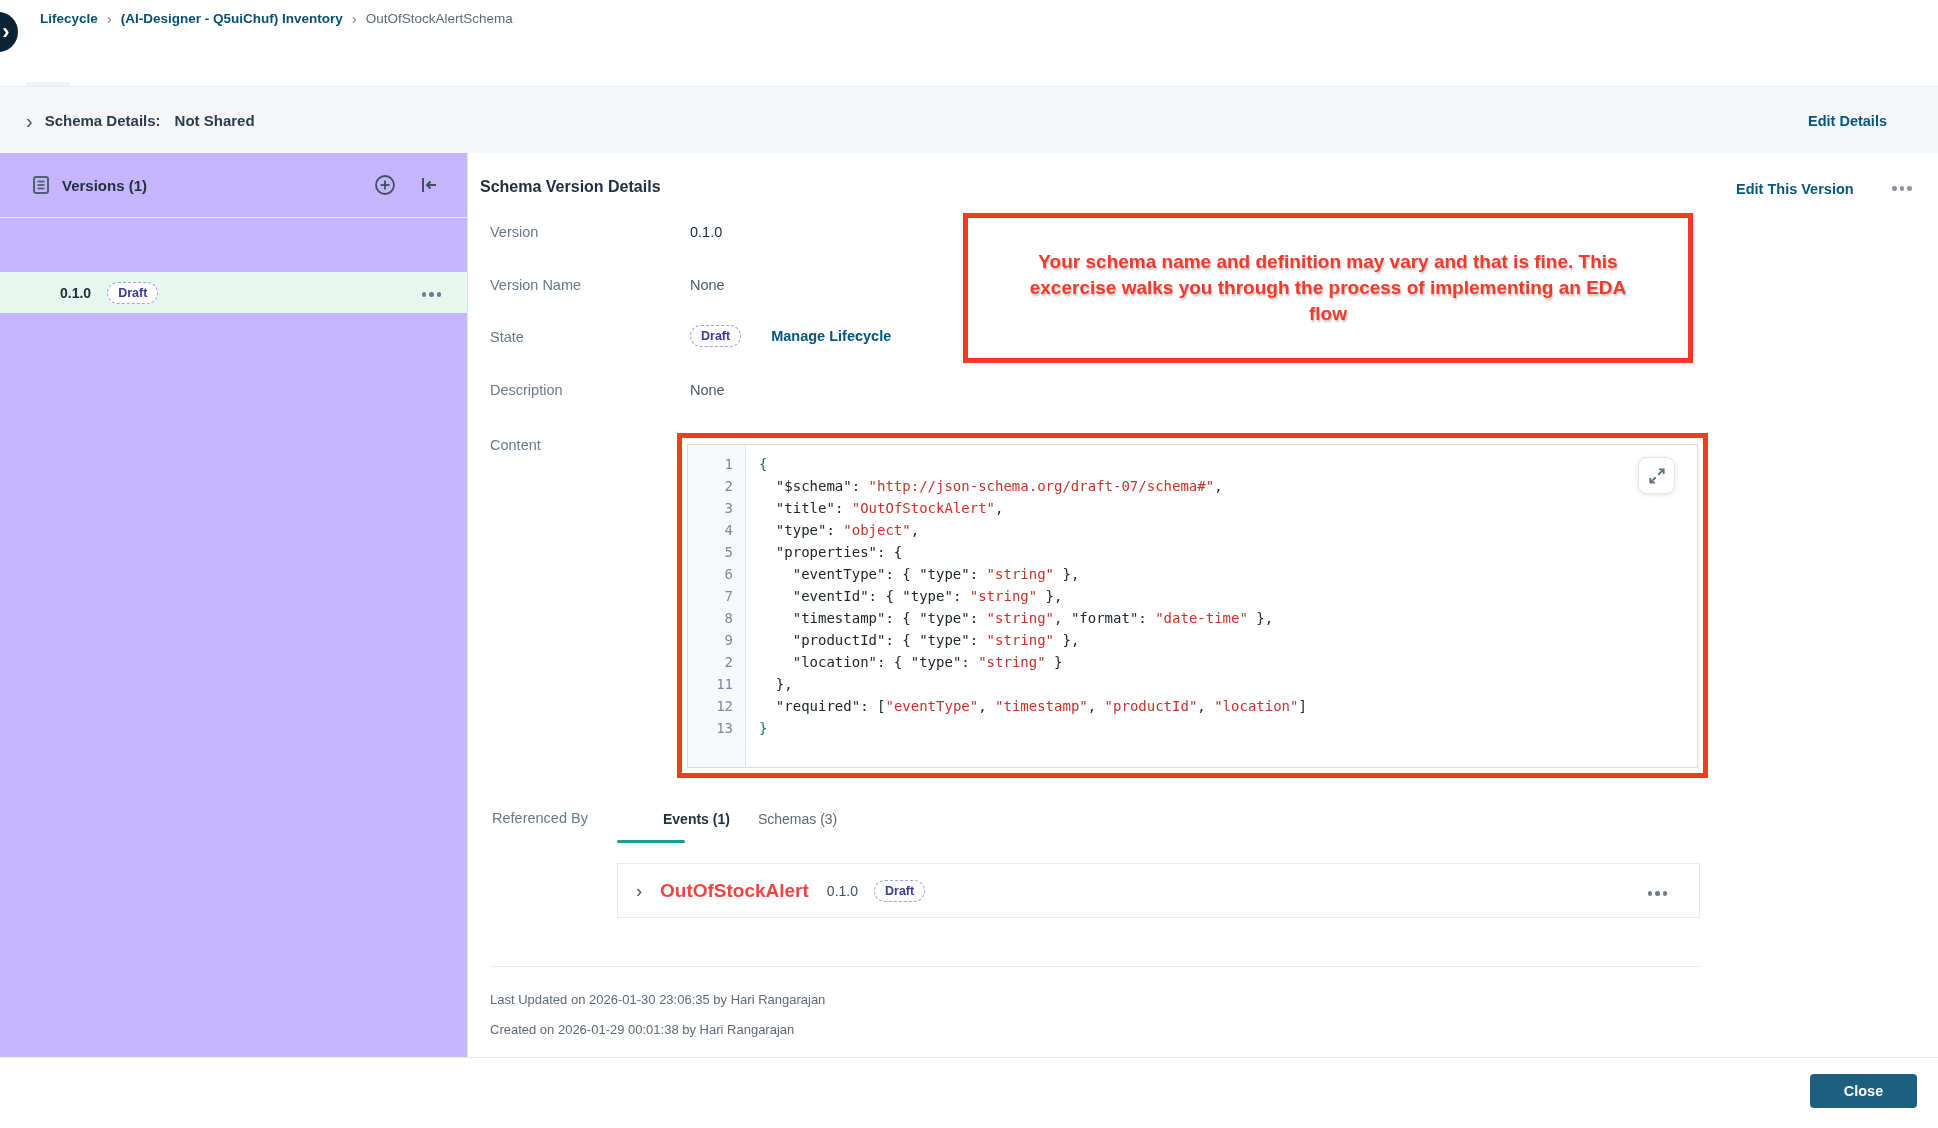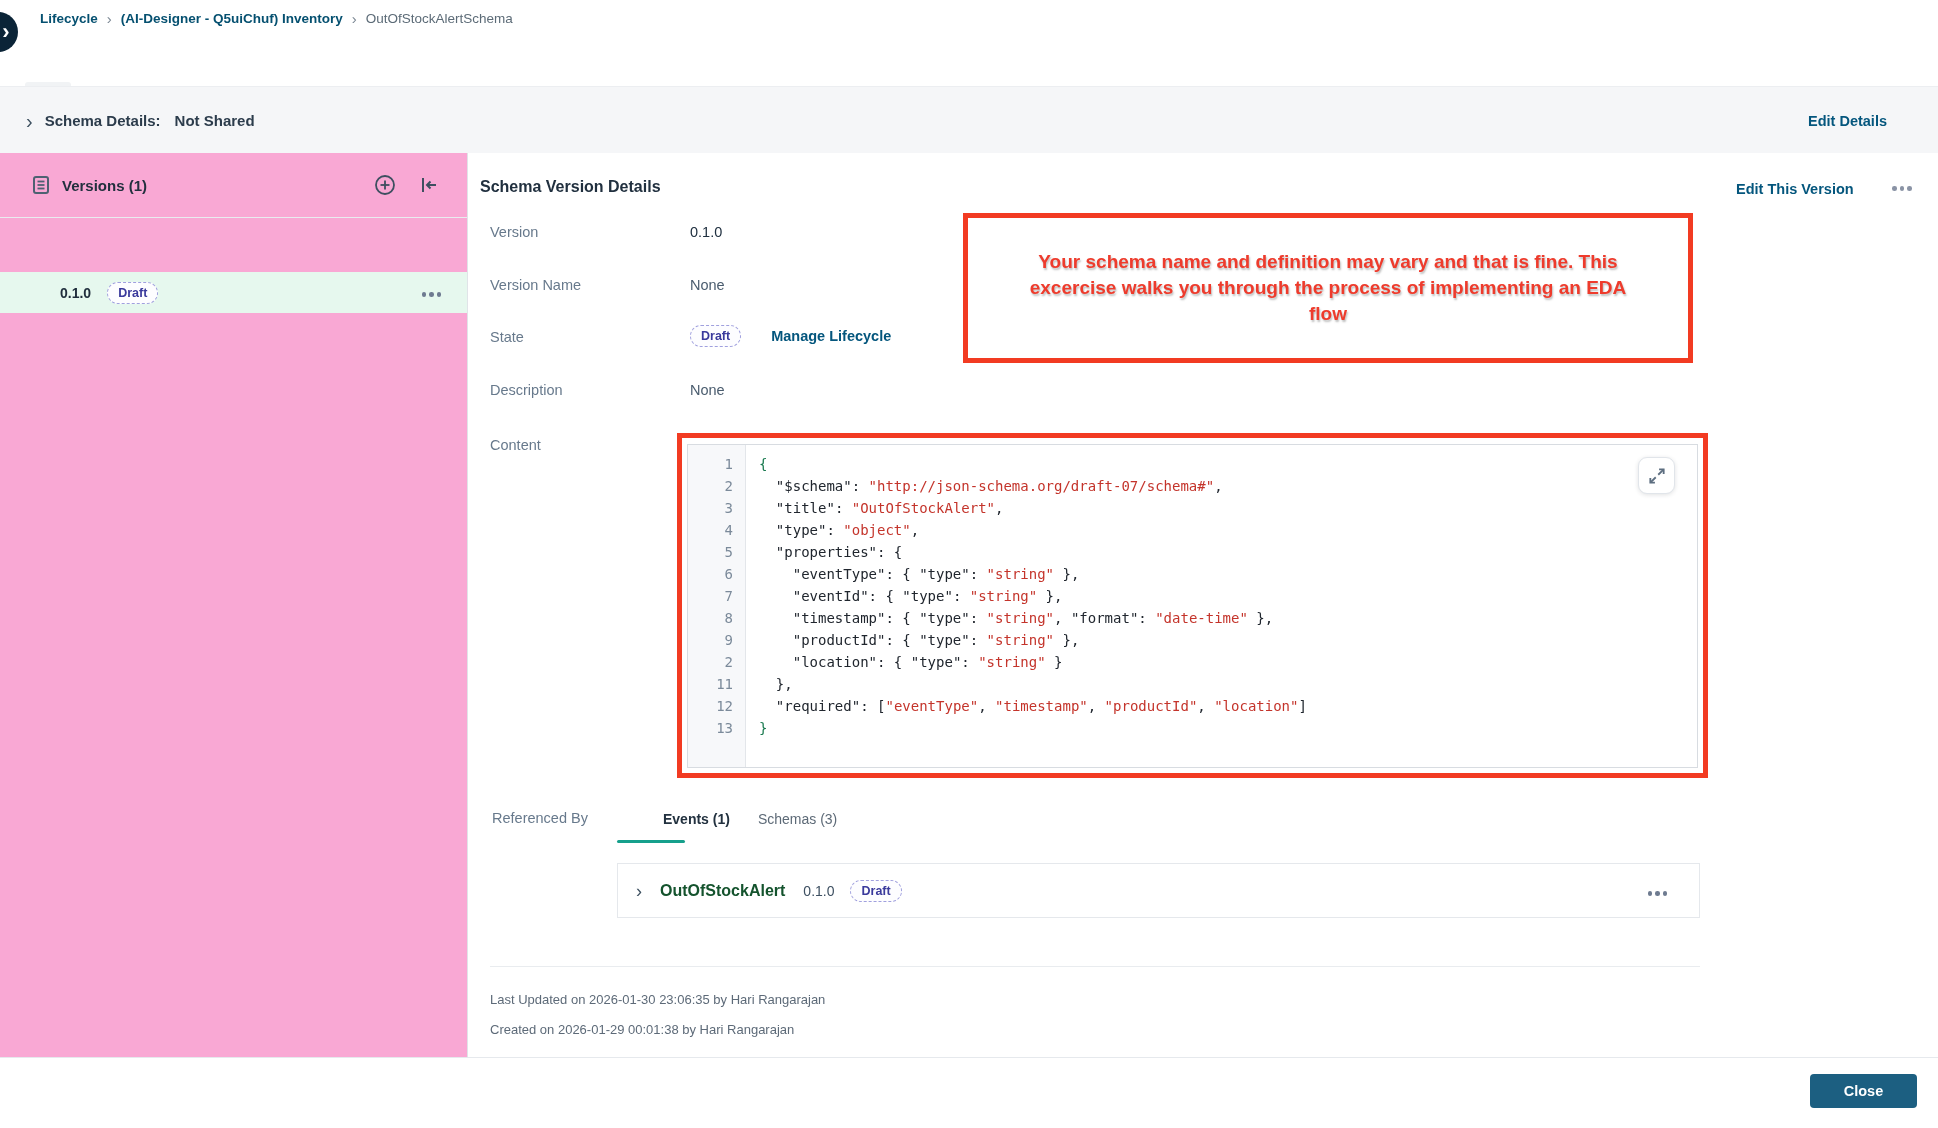--- a/index.html
+++ b/index.html
@@ -35,21 +35,21 @@
   
   .details-bar { left:0; top:86px; width:1938px; height:67px; background:#F5F6F8; border-top:1px solid #ECEEF1; }
   .details-bar-inner { position:absolute; left:26px; top:0; height:67px; display:flex; align-items:center; gap:12px; }
   .chev { color:#3E5161; font-size:20px; font-weight:400; line-height:1; cursor:pointer; }
   .db-label, .db-value { font-size:15px; font-weight:700; color:#2C3C4C; }
   .db-value { margin-left:2px; }
   .link { color:#04567D; font-weight:700; font-size:14.5px; cursor:pointer; }
   .edit-details { position:absolute; right:51px; top:0; height:67px; display:flex; align-items:center; }
 
   
-  .sidebar { left:0; top:153px; width:468px; height:904px; background:#f9a8d4; border-right:1px solid #E0E4E8; }
+  .sidebar { left:0; top:153px; width:468px; height:904px; background:#c4b5fd; border-right:1px solid #E0E4E8; }
   .sb-header { position:absolute; left:0; top:0; width:467px; height:65px; border-bottom:1px solid #E9ECEF; }
   .sb-title { position:absolute; left:62px; top:0; height:65px; line-height:65px; font-size:15px; font-weight:700; color:#22303E; }
   .sb-doc-icon { position:absolute; left:30px; top:21px; }
   .sb-plus { position:absolute; left:373px; top:20px; cursor:pointer; }
   .sb-collapse { position:absolute; left:417px; top:20px; cursor:pointer; }
   .sb-group { position:absolute; left:0; top:89px; width:467px; height:30px; display:flex; align-items:center; cursor:pointer; }
   .sb-group .chevron-down { margin-left:34px; color:#44586C; font-size:17px; transform:rotate(90deg); display:inline-block; width:14px; }
   .sb-group-label { margin-left:10px; font-size:14px; color:#2E3E4E; }
   .sb-version-row { position:absolute; left:0; top:119px; width:467px; height:41px; background:#E6F8EE;
     display:flex; align-items:center; cursor:pointer; }
@@ -91,21 +91,21 @@
 
   
   .ref-label { left:492px; top:810px; font-size:14.5px; color:#67798C;text-align:center; }
   .tabs { left:617px; top:804px; display:flex; gap:24px; height:30px; align-items:center; }
   .tab-item { font-size:14px; color:#5D6A77; cursor:pointer; padding:0 2px; }
   .tab-item.active { font-weight:700; color:#22313F;margin-left:44px; }
   .tab-underline { left:617px; top:840px; width:68px; height:3px; border-radius:2px; }
   .event-card { left:617px; top:863px; width:1083px; height:55px; border:1px solid #E5E8EC; background:#fff;
     display:flex; align-items:center; }
   .event-card .chev { margin-left:18px; font-size:18px; }
-  .event-name { margin-left:18px; font-size:16px; font-weight:700; color:#14532d; }
+  .event-name { margin-left:18px; font-size:19px; font-weight:700; color:#ef4444; }
   .event-version { margin-left:18px; font-size:14px; color:#3D4F61; }
   .event-card .draft-badge { margin-left:16px; }
   .event-kebab { position:absolute; right:28px; top:21px; }
 
   .divider-main { left:490px; top:966px; width:1210px; height:1px; background:#E9ECEF; }
   .ts-line { position:absolute; left:490px; font-size:13px; color:#5D6A78; }
   .footer-divider { left:0; top:1057px; width:1938px; height:1px; background:#E6E9ED; }
   .close-btn { left:1810px; top:1074px; width:107px; height:34px; border-radius:4px; border:none;
     color:#fff; font-size:14.5px; font-weight:700; font-family:"Liberation Sans", sans-serif; cursor:pointer;
     display:flex; align-items:center; justify-content:center; }

